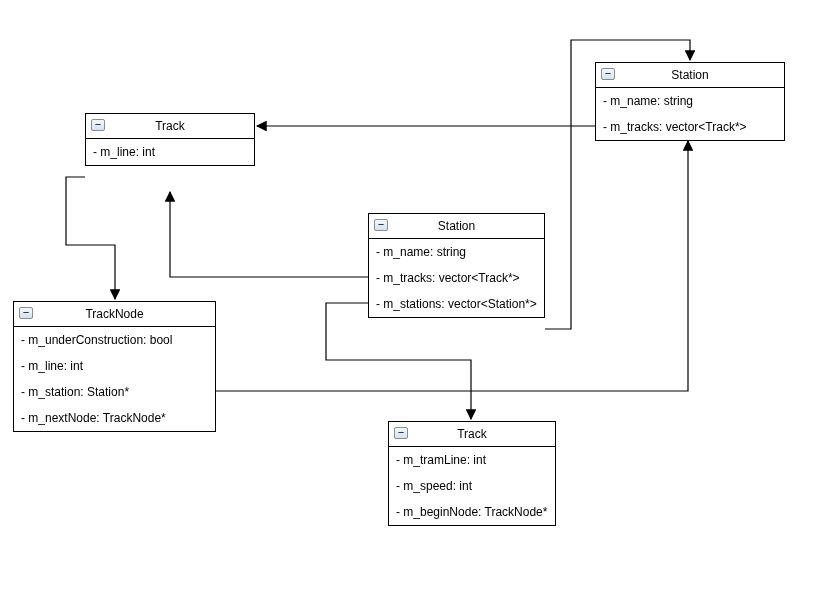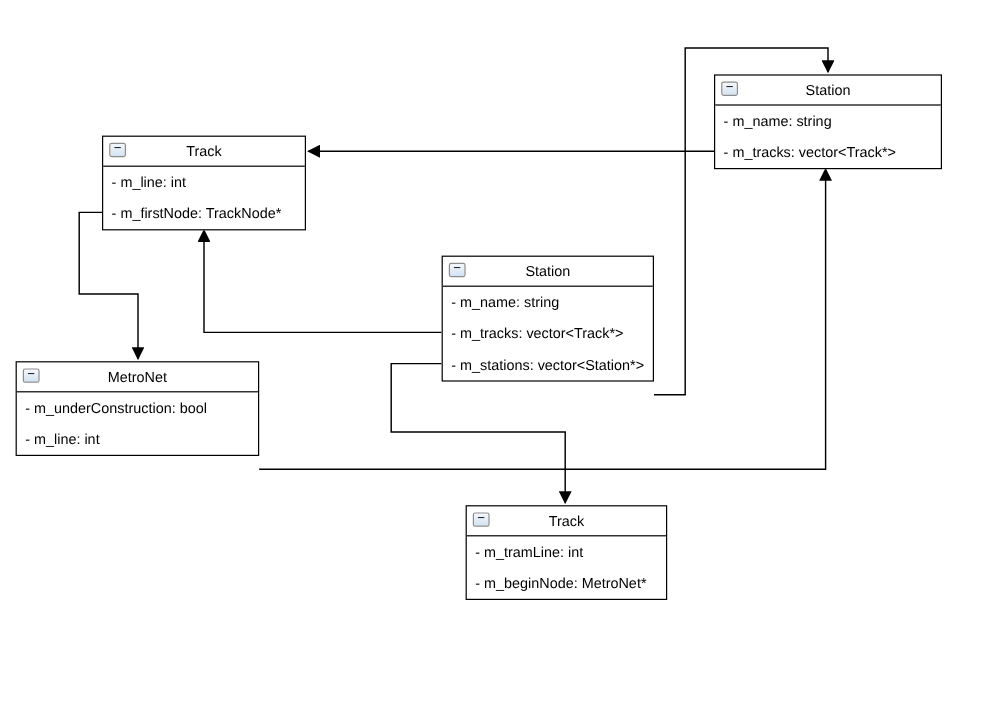--- a/index.html
+++ b/index.html
@@ -104,44 +104,46 @@
     <div class="uml-row">- m_name: string</div>
     <div class="uml-row">- m_tracks: vector&lt;Track*&gt;</div>
   </div>
 
   <div class="uml-class uml-track">
     <div class="uml-header">
       <span class="collapse-btn">−</span>
       <span>Track</span>
     </div>
     <div class="uml-row">- m_line: int</div>
-    <div class="uml-row">- m_firstNode: TrackNode*</div>
   </div>
 
   <div class="uml-class uml-metronet">
     <div class="uml-header">
       <span class="collapse-btn">−</span>
       <span>Station</span>
     </div>
     <div class="uml-row">- m_name: string</div>
     <div class="uml-row">- m_tracks: vector&lt;Track*&gt;</div>
     <div class="uml-row">- m_stations: vector&lt;Station*&gt;</div>
   </div>
 
   <div class="uml-class uml-tracknode">
     <div class="uml-header">
       <span class="collapse-btn">−</span>
-      <span>MetroNet</span>
+      <span>TrackNode</span>
     </div>
     <div class="uml-row">- m_underConstruction: bool</div>
     <div class="uml-row">- m_line: int</div>
+    <div class="uml-row">- m_station: Station*</div>
+    <div class="uml-row">- m_nextNode: TrackNode*</div>
   </div>
 
   <div class="uml-class uml-tram">
     <div class="uml-header">
       <span class="collapse-btn">−</span>
       <span>Track</span>
     </div>
     <div class="uml-row">- m_tramLine: int</div>
-    <div class="uml-row">- m_beginNode: MetroNet*</div>
+    <div class="uml-row">- m_speed: int</div>
+    <div class="uml-row">- m_beginNode: TrackNode*</div>
   </div>
 
 </div>
 
 </body></html>

